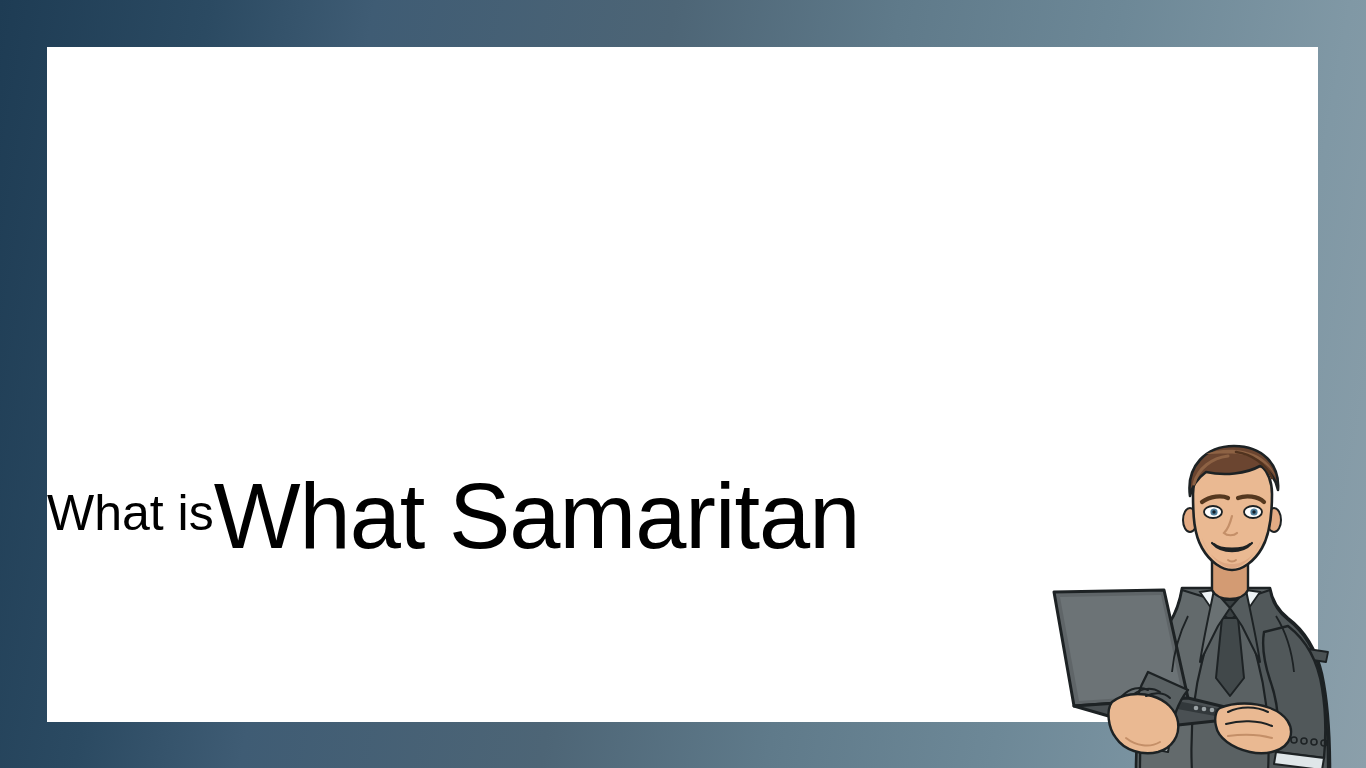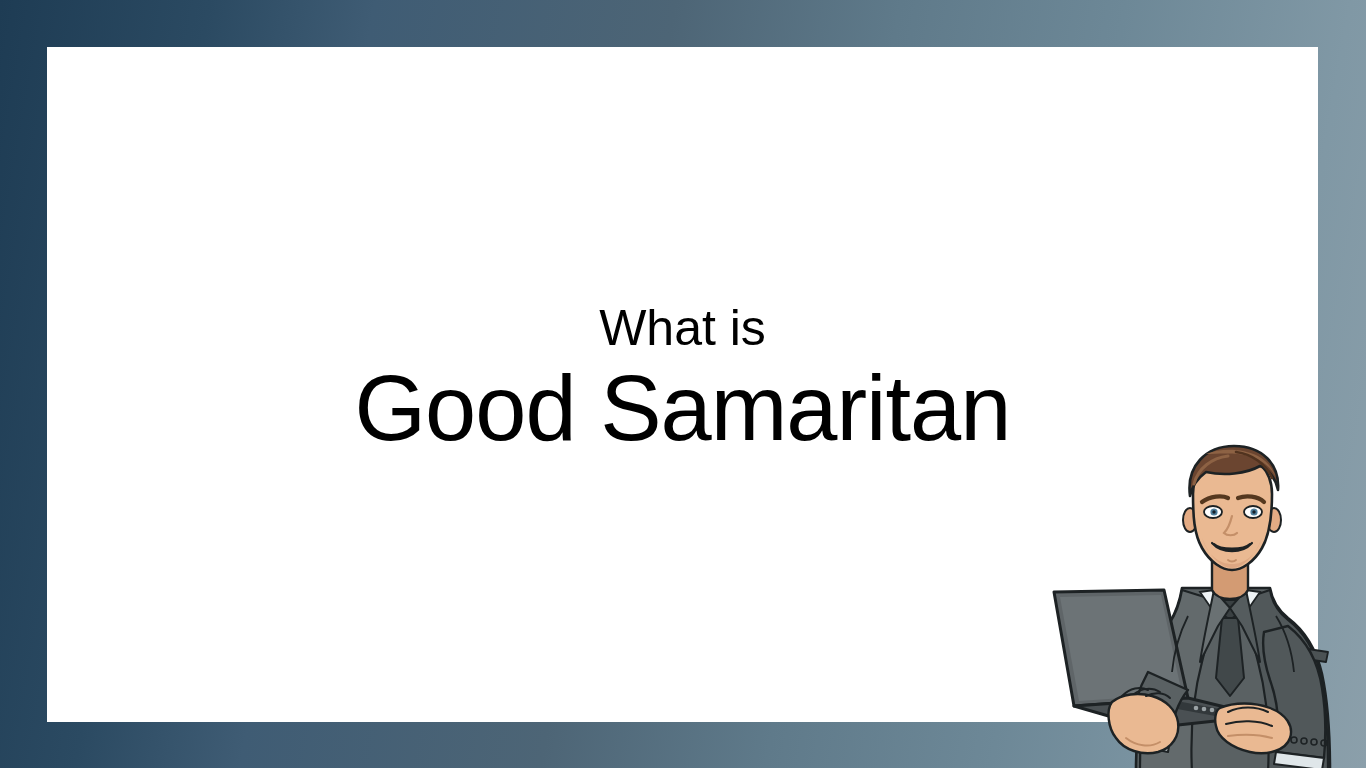--- a/index.html
+++ b/index.html
@@ -19,21 +19,21 @@
       #8098a5 90%,
       #8b9faa 100%);
   }
   #white-panel {
     position:absolute; left:47px; top:47px;
     width:1271px; height:675px;
     background:#ffffff;
   }
   #title-block {
     position:absolute; left:47px; top:47px; width:1271px; height:675px;
-    display:flex; flex-direction:column;
+    display:flex; flex-direction:row;
     align-items:center; justify-content:flex-start;
     padding-top:256px;
     pointer-events:none;
     text-align:center;
   }
   #eyebrow {
     font-size:50px; line-height:1.0; color:#000000;
     letter-spacing:0px; font-weight:400; white-space:nowrap;
   }
   #headline {
@@ -52,21 +52,21 @@
 </style>
 </head>
 <body>
 
 <div id="slide">
 
   <div id="white-panel"></div>
 
   <div id="title-block">
     <div id="eyebrow">What is</div>
-    <div id="headline">Good Samaritan</div>
+    <div id="headline">What Samaritan</div>
   </div>
 
   <div id="person">
     <svg viewBox="0 0 336 328" xmlns="http://www.w3.org/2000/svg" aria-hidden="true">
       <defs>
         <clipPath id="frame">
             <rect x="0" y="0" width="336" height="328"></rect>
           </clipPath>
       </defs>
       <g clip-path="url(#frame)">

